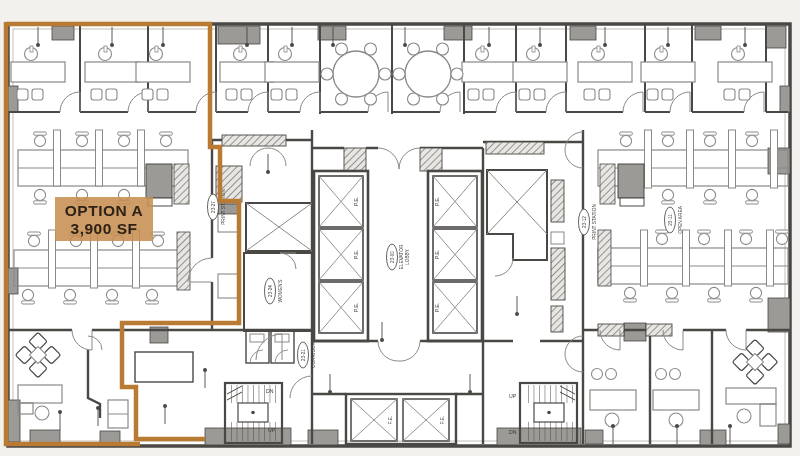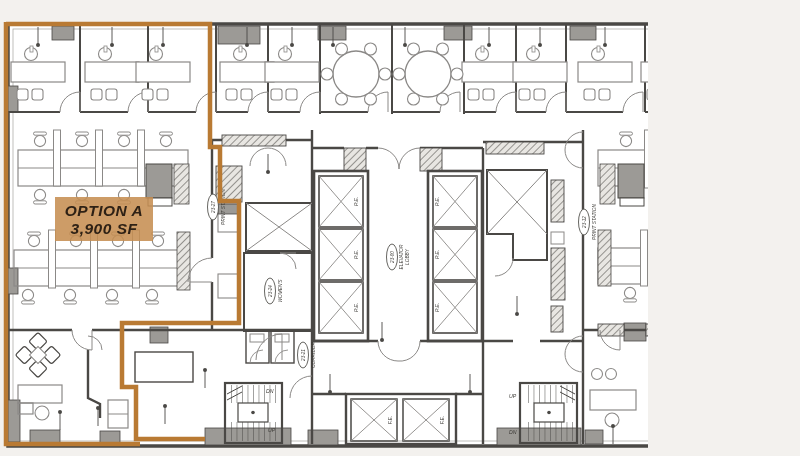--- a/index.html
+++ b/index.html
@@ -1,16 +1,16 @@
 <!DOCTYPE html>
 <html><head>
 <meta charset="utf-8">
 <style>
   html,body{margin:0;padding:0;background:#f3f1ee;}
-  .stage{width:648px;height:456px;position:relative;overflow:hidden;font-style:italic;}
+  .stage{width:800px;height:456px;position:relative;overflow:hidden;}
   svg text{font-family:"Liberation Sans","DejaVu Sans",sans-serif;}
   .tagtxt{fill:#3c3a36;}
   .opt-title{font-weight:bold;fill:#2e2115;letter-spacing:.5px;}
   .walls{stroke:#4a4845;fill:none;}
   .mid{stroke:#8b8987;fill:none;}
   .lt{stroke:#b0aeaa;fill:none;}
 </style>
 </head>
 <body>
 

